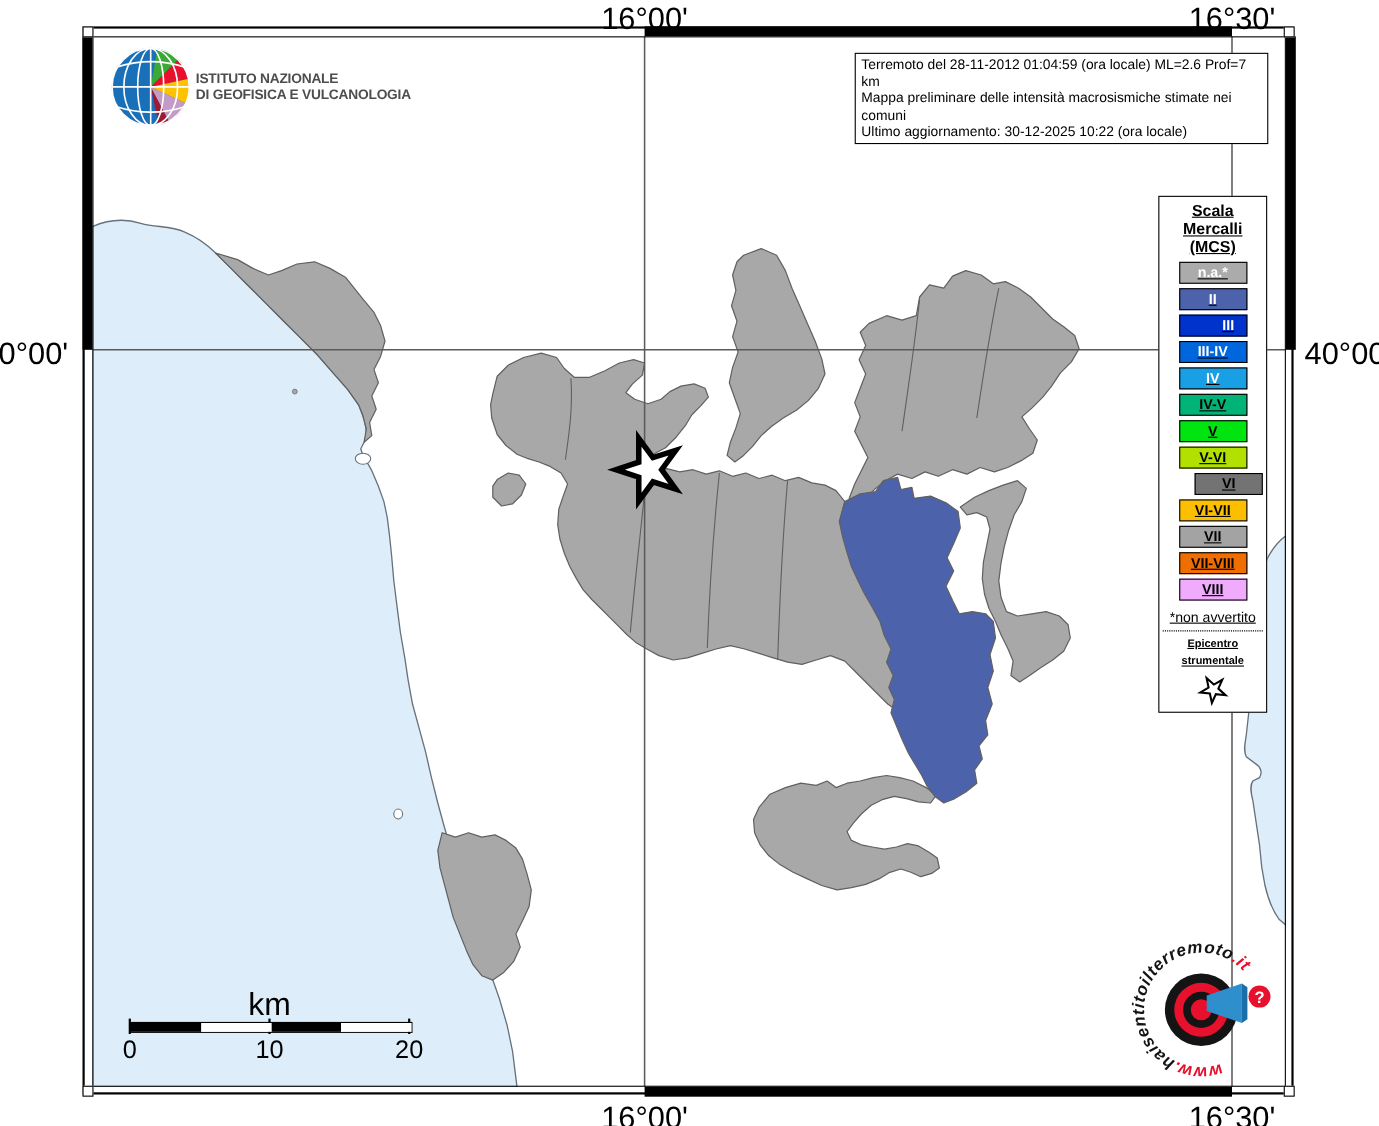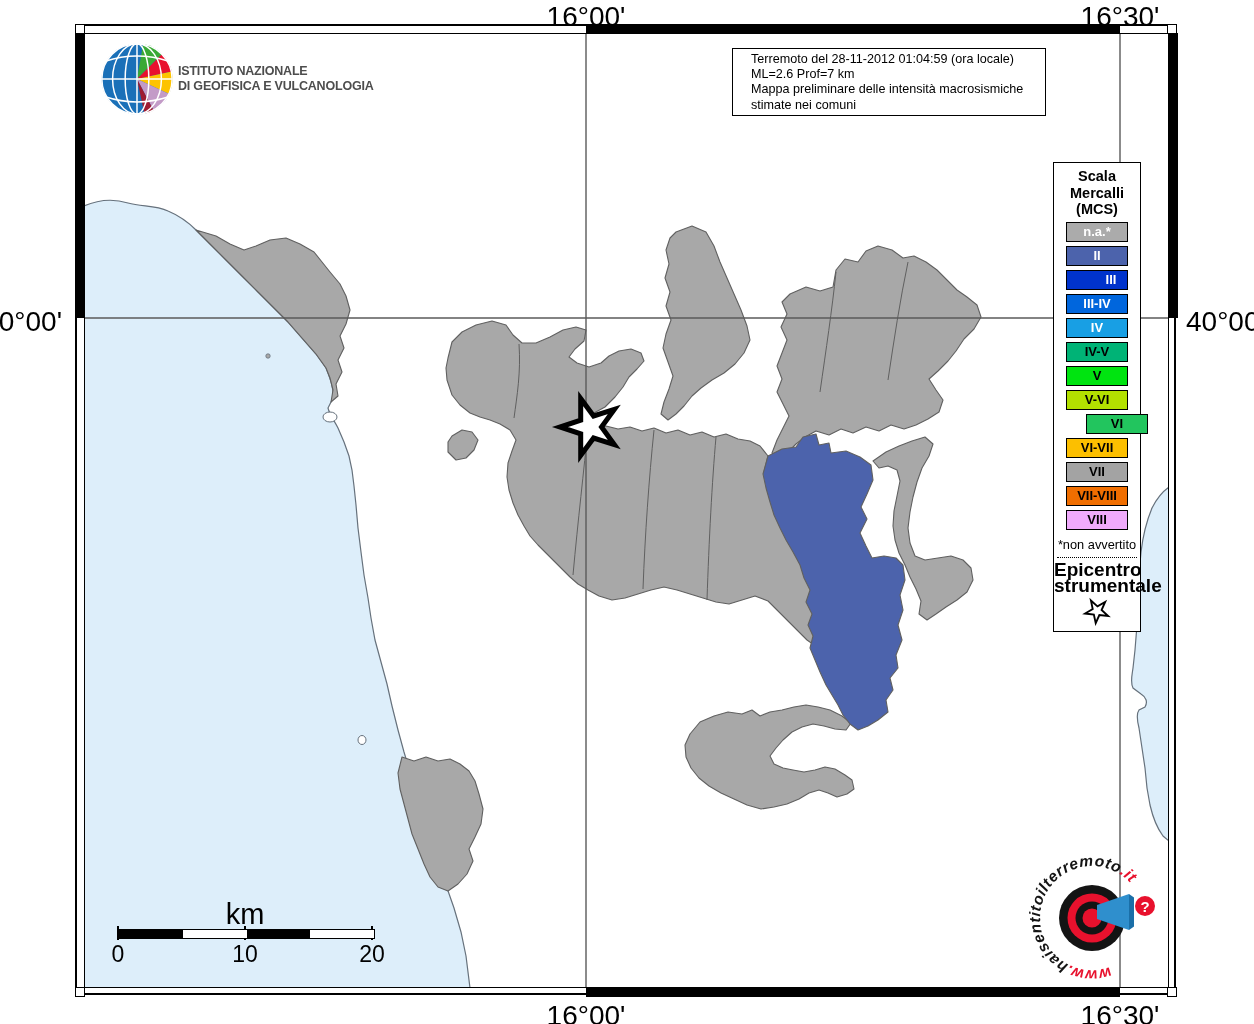--- a/index.html
+++ b/index.html
@@ -16,31 +16,31 @@
   .coord.center{transform:translateX(-50%);}
   
   svg.map{left:84px;top:33px;z-index:1;}
   .sea{fill:var(--sea,#ddeefa);stroke:var(--coast,#66717c);stroke-width:1.2;}
   .muni{fill:var(--muni-gray,#a8a8a8);stroke:var(--muni-border,#606060);stroke-width:1.1;stroke-linejoin:round;}
   .muni-blue{fill:var(--muni-blue,#4c63ac);stroke:var(--muni-border,#606060);stroke-width:1.1;stroke-linejoin:round;}
   .inner-border{fill:none;stroke:var(--muni-border,#606060);stroke-width:1;}
   .gridline{stroke:var(--grid,#5a5a5a);stroke-width:1.4;}
   .star{fill:#fff;stroke:#000;stroke-width:5;stroke-linejoin:miter;}
   
-  .info-box{left:732px;top:48px;width:314px;border:1.3px solid #000;background:#fff;box-sizing:border-box;
-            padding:3px 5px 2px 18px;font-size:12.6px;line-height:15.2px;z-index:6;}
-  
-  .legend{left:1053px;top:162px;width:88px;height:470px;background:#fff;border:1.2px solid #000;
-          box-sizing:border-box;z-index:6;text-align:center;}
+  .info-box{left:777px;top:48px;width:376px;border:1.3px solid #000;background:#fff;box-sizing:border-box;
+            padding:3px 5px 2px 5px;font-size:12.6px;line-height:15.2px;z-index:6;}
+  
+  .legend{left:1053px;top:178px;width:99px;height:470px;background:#fff;border:1.2px solid #000;
+          box-sizing:border-box;z-index:6;text-align:center;text-decoration:underline;}
   .legend-title{font-weight:bold;font-size:14.5px;line-height:16.5px;margin-top:5px;}
   .swatch{width:62px;height:20px;margin:4px auto 0 auto;border:1.3px solid #000;box-sizing:border-box;
           font-weight:bold;font-size:13px;line-height:17.5px;text-align:center;}
   .legend-note{font-size:12.8px;margin-top:7px;}
   .legend-divider{border-top:1.6px dotted #000;margin:5px 3px 4px 3px;}
-  .legend-epi{font-weight:bold;font-size:19px;line-height:16px;}
+  .legend-epi{font-weight:bold;font-size:10px;line-height:16px;}
   .legend-star{margin-top:2px;}
   .legend-star svg{display:inline-block;}
   .lstar{fill:#fff;stroke:#000;stroke-width:2;stroke-linejoin:miter;}
   
   .ingv{left:100px;top:42px;z-index:6;display:flex;align-items:center;}
   .ingv-text{margin-left:4px;color:var(--ingv-text,#4d4d4d);font-weight:bold;font-size:12.5px;
              line-height:15px;letter-spacing:-0.2px;}
   
   .km-label{left:245px;top:886px;transform:translateX(-50%);font-size:29px;z-index:5;margin-top:12px;}
   .scalebar{left:118px;top:929px;width:255px;height:8px;border:1.2px solid #000;box-sizing:content-box;
@@ -200,37 +200,38 @@
     </svg>
     <div class="ingv-text">
       <div>ISTITUTO NAZIONALE</div>
       <div>DI GEOFISICA E VULCANOLOGIA</div>
     </div>
   </div>
 
   <div class="abs info-box">
     <div>Terremoto del 28-11-2012 01:04:59 (ora locale) ML=2.6 Prof=7 km</div>
     <div>Mappa preliminare delle intensità macrosismiche stimate nei comuni</div>
+    <div>Ultimo aggiornamento: 30-12-2025 10:22 (ora locale)</div>
   </div>
 
   <div class="abs legend">
     <div class="legend-title">
       <div>Scala</div>
       <div>Mercalli</div>
       <div>(MCS)</div>
     </div>
     <div class="swatch" style="background: rgb(171, 171, 171); color: rgb(255, 255, 255);">n.a.*</div>
     <div class="swatch" style="background: rgb(76, 99, 172); color: rgb(255, 255, 255);">II</div>
     <div class="swatch" style="background: rgb(0, 51, 204); color: rgb(255, 255, 255); padding-left: 28px;">III</div>
     <div class="swatch" style="background: rgb(0, 102, 221); color: rgb(255, 255, 255);">III-IV</div>
     <div class="swatch" style="background: rgb(24, 159, 228); color: rgb(255, 255, 255);">IV</div>
     <div class="swatch" style="background: rgb(0, 179, 118); color: rgb(0, 0, 0);">IV-V</div>
     <div class="swatch" style="background: rgb(0, 228, 16); color: rgb(0, 0, 0);">V</div>
     <div class="swatch" style="background: rgb(178, 224, 0); color: rgb(0, 0, 0);">V-VI</div>
-    <div class="swatch" style="background: #22c55e; color: rgb(0, 0, 0); margin-left: 32px;">VI</div>
+    <div class="swatch" style="background: #737373; color: rgb(0, 0, 0); margin-left: 32px;">VI</div>
     <div class="swatch" style="background: rgb(252, 191, 0); color: rgb(0, 0, 0);">VI-VII</div>
     <div class="swatch" style="background: #a3a3a3; color: rgb(0, 0, 0);">VII</div>
     <div class="swatch" style="background: rgb(240, 110, 0); color: rgb(0, 0, 0);">VII-VIII</div>
     <div class="swatch" style="background: #f0abfc; color: rgb(0, 0, 0);">VIII</div>
     <div class="legend-note">*non avvertito</div>
     <div class="legend-divider"></div>
     <div class="legend-epi">
       <div>Epicentro</div>
       <div>strumentale</div>
     </div>

